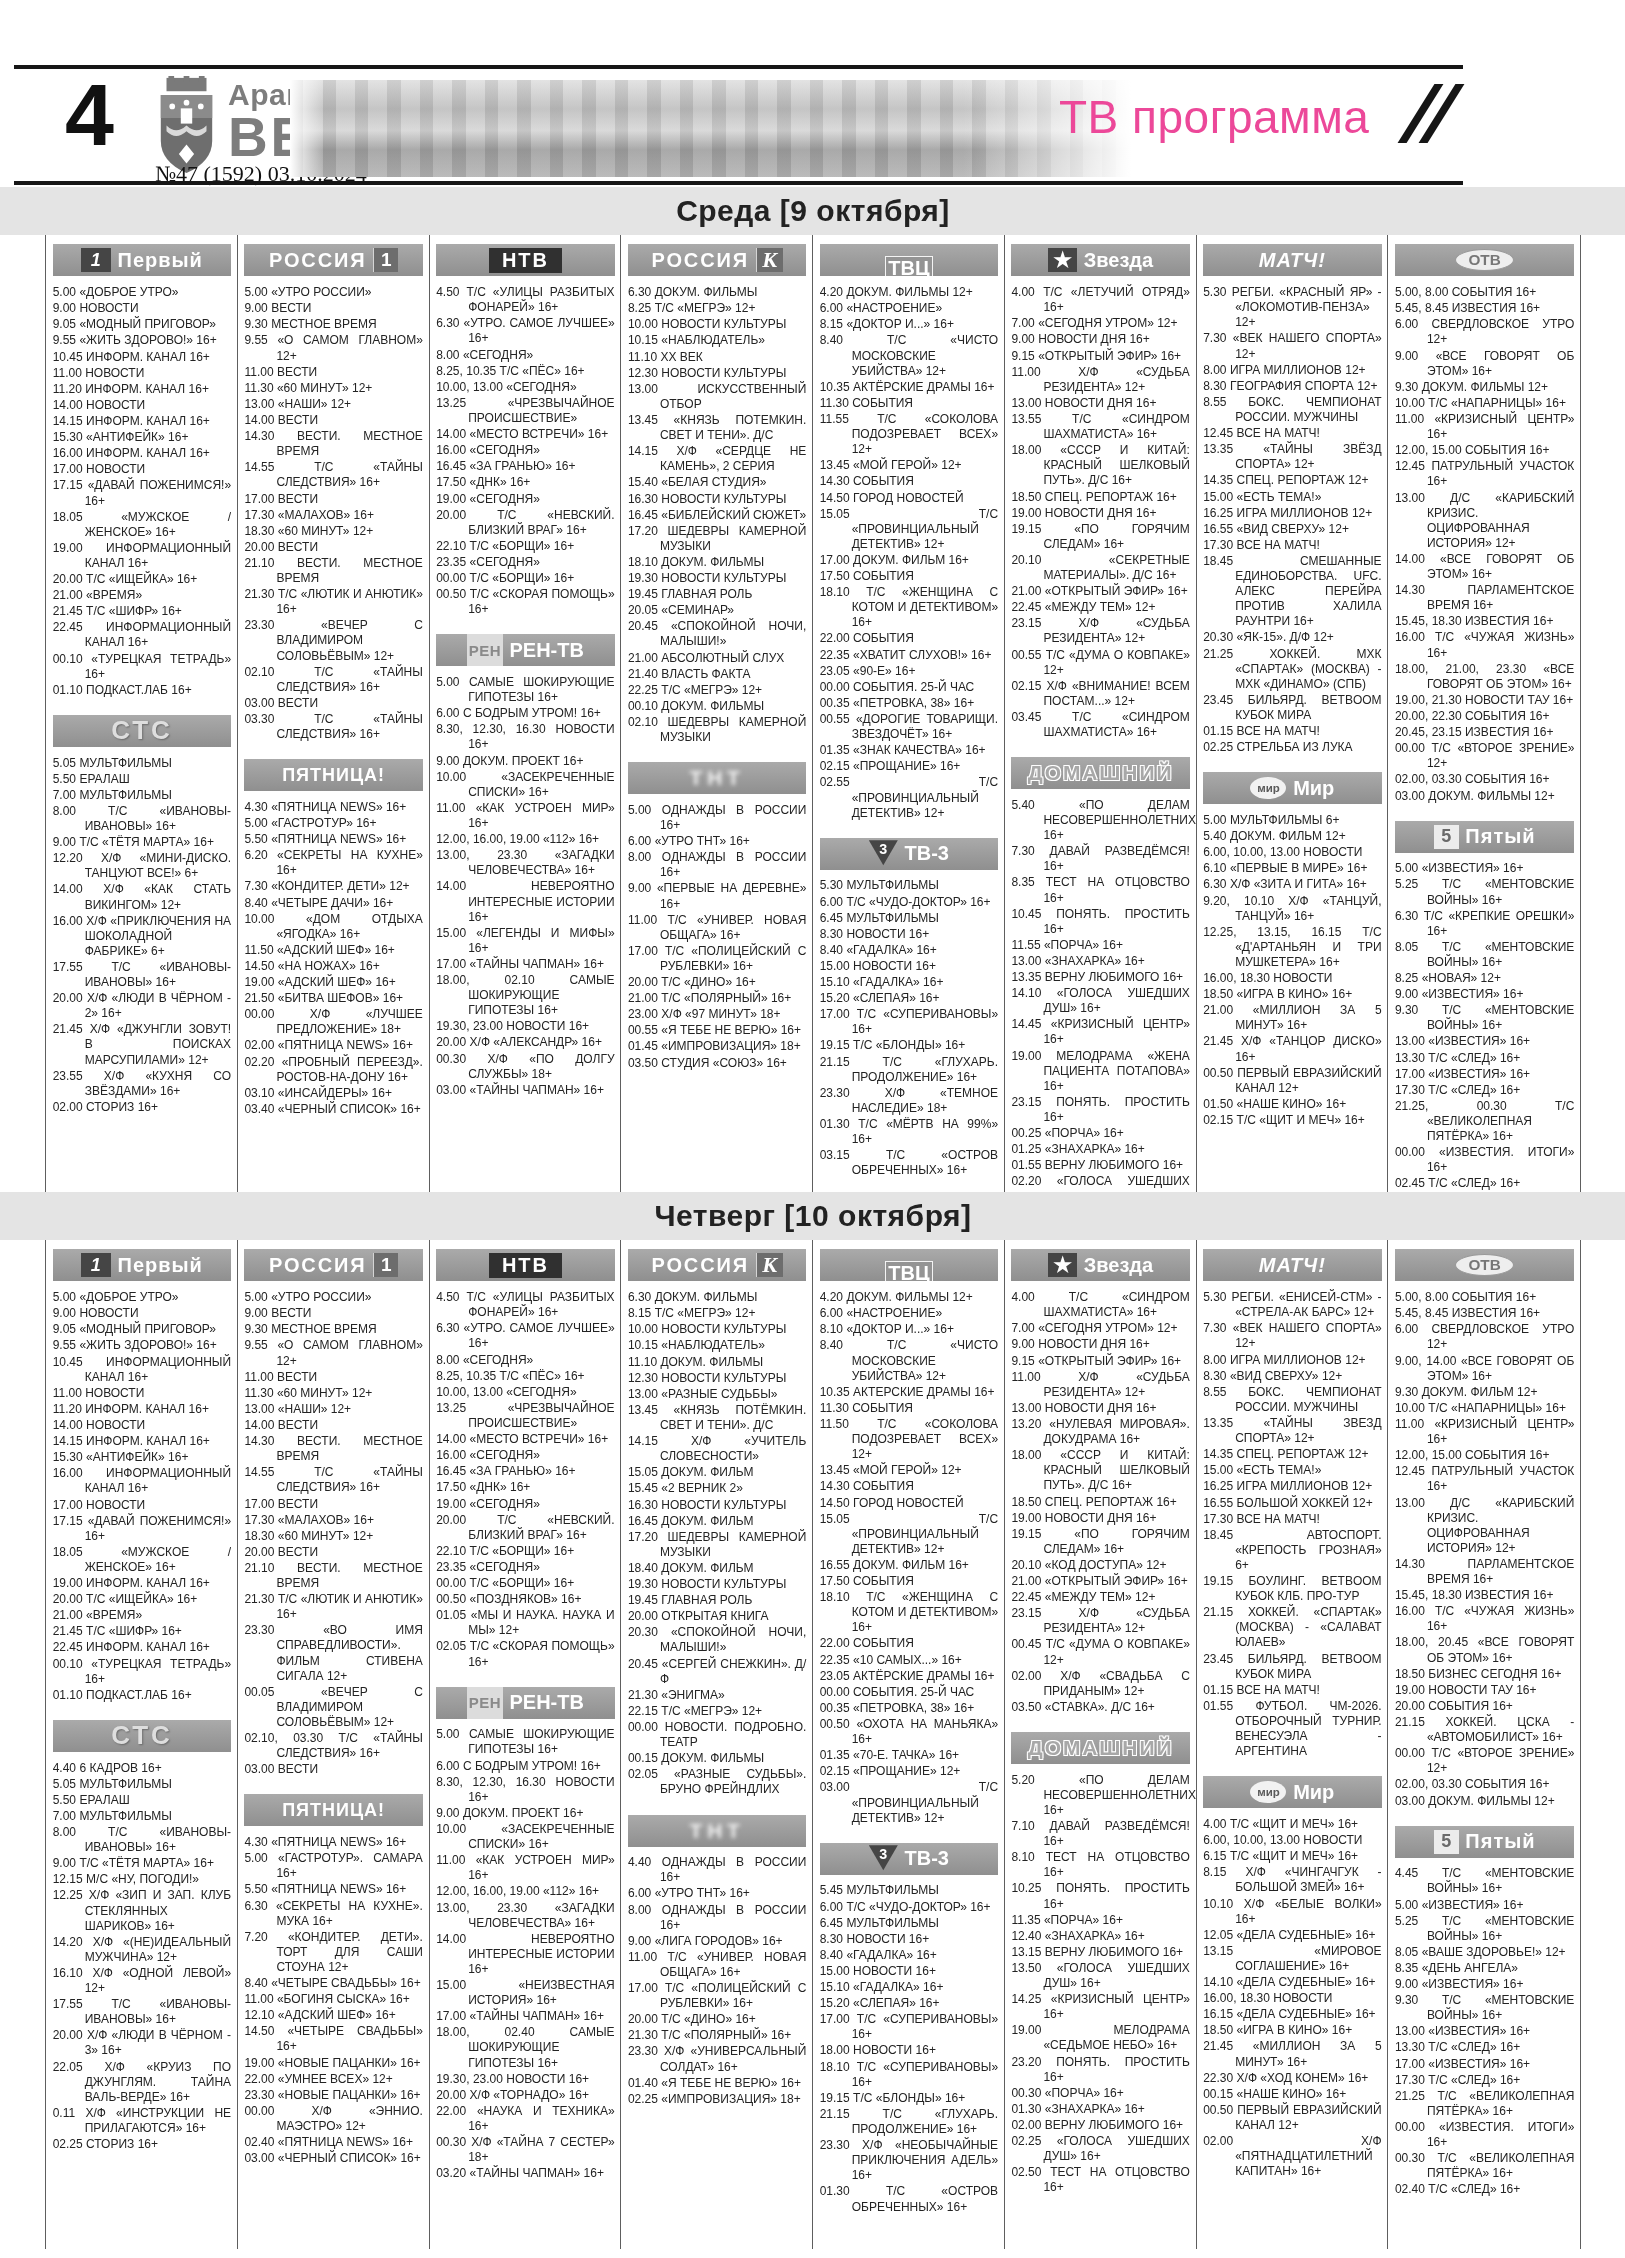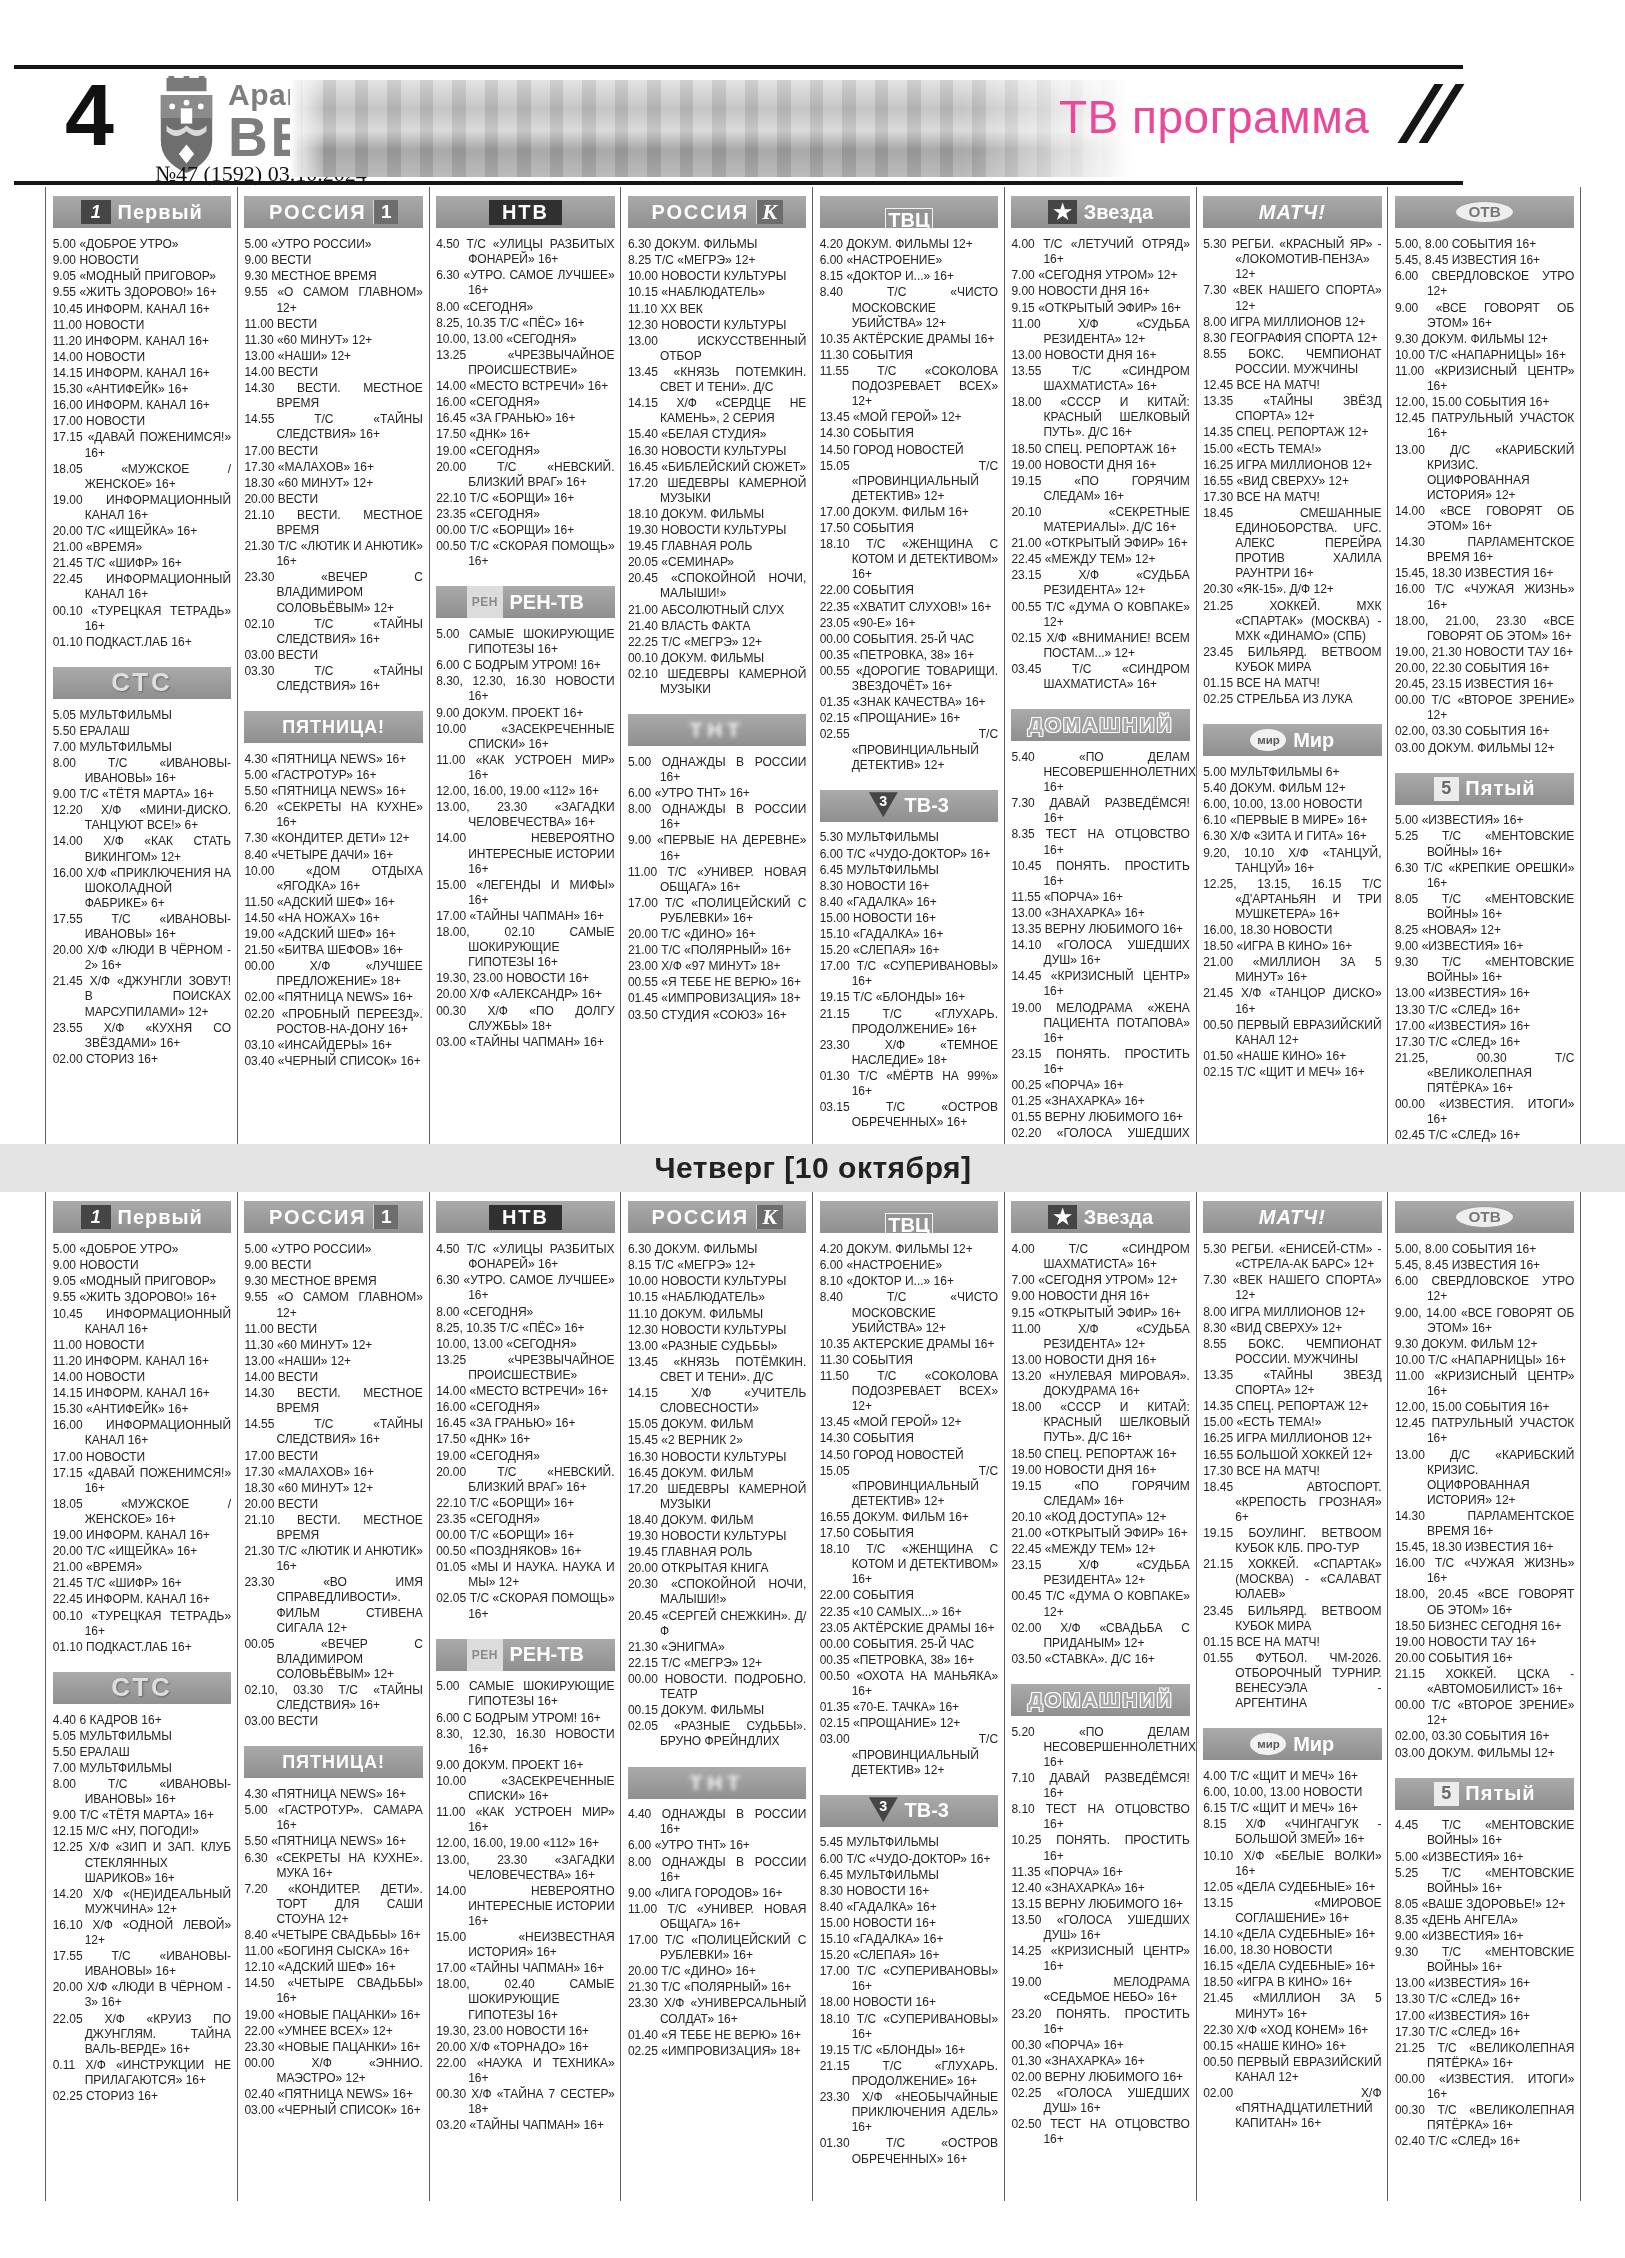--- a/index.html
+++ b/index.html
@@ -44,21 +44,21 @@
   .chan-icon{display:inline-flex;align-items:center;justify-content:center;font-weight:bold;flex:none;}
   .icon-pervyi{background:#454545;color:#fff;width:30px;height:24px;font-style:italic;font-size:18px;}
   .icon-rossiya1{background:#6d6d6d;color:#fff;width:24px;height:24px;font-size:19px;border-left:1.9px solid #d5d5d5;}
   .icon-rossiyak{background:#6d6d6d;color:#fff;width:26px;height:24px;font-size:22px;
                  font-family:"Liberation Serif",serif;font-style:italic;border-left:1.9px solid #d5d5d5;}
   .icon-zvezda{color:#fff;font-size:21px;background:#454545;width:29px;height:24px;}
   .icon-tv3{background:#454545;color:#fff;width:29px;height:26px;clip-path:polygon(0 0,100% 0,50% 92%);
             font-size:14.3px;align-items:flex-start;padding-top:1px;}
   .icon-mir{background:#f2f2f2;color:#5a5a5a;border-radius:50%;width:36px;height:22px;font-size:11.5px;}
   .icon-pyatyi{background:#ececec;color:#6a6a6a;width:25px;height:24px;font-size:18px;}
-  .icon-rentv{background:#dcdcdc;color:#8a8a8a;width:36px;height:32px;font-size:12px;letter-spacing:0.5px;}
+  .icon-rentv{background:#dcdcdc;color:#8a8a8a;width:36px;height:32px;font-size:15px;letter-spacing:0.5px;}
   .logo-ntv .chan-name{background:#303030;padding:1px 13.4px;letter-spacing:1.9px;}
   .logo-tvc .chan-name{background:#949494;border:1.9px solid #f4f4f4;border-radius:0;padding:0 2px;margin-top:16px;}
   .logo-otv .chan-name{background:#eee;color:#777;border:1px solid #999;border-radius:50%;
                        padding:1px 12.4px;font-size:15.3px;text-align:center;}
   .logo-sts .chan-name{color:#dedede;font-size:26px;letter-spacing:2.9px;text-shadow:1px 1px 1.9px #6a6a6a;}
   .logo-pyatnitsa .chan-name{font-size:18px;letter-spacing:1px;}
   .logo-domashniy .chan-name{color:#a8a8a8;letter-spacing:1.9px;font-size:21px;
                              text-shadow:-1px -1px 0 #fff,1px -1px 0 #fff,-1px 1px 0 #fff,1px 1px 0 #fff;}
   .logo-tnt .chan-name{filter:blur(1.9px);font-size:21px;letter-spacing:4.8px;color:#f4f4f4;}
   .logo-match .chan-name{font-style:italic;letter-spacing:1px;}
@@ -103,20 +103,21 @@
   <div class="tv-title">ТВ программа</div>
   <div class="slashes">
       <i></i>
       <i></i>
     </div>
 
   <div class="rule rule-bottom"></div>
 
   <div class="days">
       <section class="day-section">
+        <div class="day-bar">Среда [9 октября]</div>
         <div class="day-grid">
           <div class="col">
             <div class="chan-bar logo-pervyi">
               <span class="chan-icon icon-pervyi">1</span>
               <span class="chan-name">Первый</span>
             </div>
             <div class="prog">5.00 «ДОБРОЕ УТРО»</div>
             <div class="prog">9.00 НОВОСТИ</div>
             <div class="prog">9.05 «МОДНЫЙ ПРИГОВОР»</div>
             <div class="prog">9.55 «ЖИТЬ ЗДОРОВО!» 16+</div>

